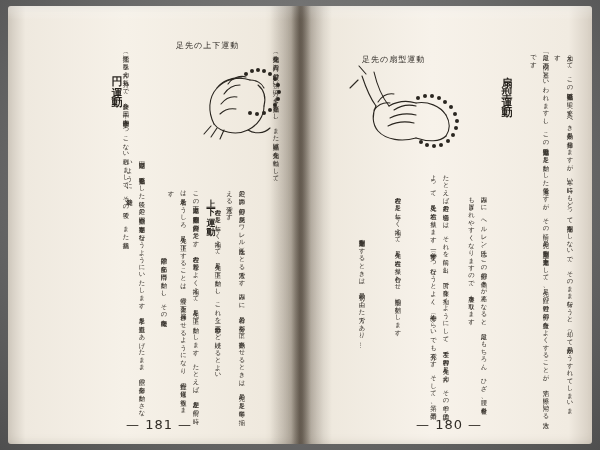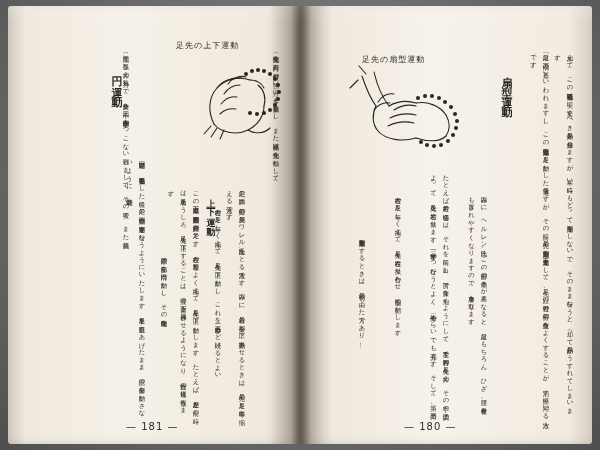--- a/index.html
+++ b/index.html
@@ -53,21 +53,21 @@
     position:absolute;
     font-family:"DejaVu Sans", sans-serif;
     font-size:8px;
     color:#2b2722;
     letter-spacing:1px;
   }
 
   .folio{
     position:absolute;bottom:12px;
     font-family:"DejaVu Sans", sans-serif;
-    font-size:10px;color:#2f2b25;letter-spacing:1px;
+    font-size:13px;color:#2f2b25;letter-spacing:1px;
   }
 
   .fig{position:absolute;}
   .fig svg{display:block;}
   .shadow-center{position:absolute;left:262px;top:0;width:62px;height:438px;
     background:linear-gradient(90deg,rgba(40,32,24,0) 0%,rgba(40,32,24,.30) 48%,rgba(40,32,24,.30) 52%,rgba(40,32,24,0) 100%);}
 </style>
 </head>
 <body>
 
@@ -192,19 +192,19 @@
       <div class="body-text" style="left:240px;top:44px;height:368px;width:12px;">「足は万病の基」といわれますし、この毛管運動は足を動かした最適ですが、その前に足先の扇型運動、上下運動をして、足先、趾の付近の部分の血行をよくすることが、治す際に用いる方法です。</div>
 
       <div class="body-text" style="left:178px;top:186px;height:226px;width:12px;">因みに、ヘルレン氏法、この部分の働きが悪くなると、足はもちろん、ひざ、腰、脊椎をも冒されやすくなりますので、水腫を取ります。</div>
 
       <div class="body-text" style="left:140px;top:164px;height:248px;width:12px;">たとえば右足の場合には、それを前に出し、肘で膝を抱くようにして、左手で右脚の足先を押え、その手の調子によって、足先を左右に振ります。一分二十秒ずつ行なうとよく、約二十分くらいでも充分です。そして、第二、第三の</div>
 
       <div class="body-text" style="left:92px;top:186px;height:226px;width:12px;">左右の足を等しく揃えて、足先を左右に振り合わせ、扇型に動かします。</div>
 
       <div class="body-text" style="left:56px;top:228px;height:184px;width:12px;">扇型運動をするときは、最初の由った方であり、…</div>
 
-      <div class="folio" style="left:104px;">— 180 —</div>
+      <div class="folio" style="left:116px;">— 180 —</div>
     </div>
 
     <div class="gutter"></div>
     <div class="shadow-center"></div>
   </div>
 </div>
 
 </body></html>

